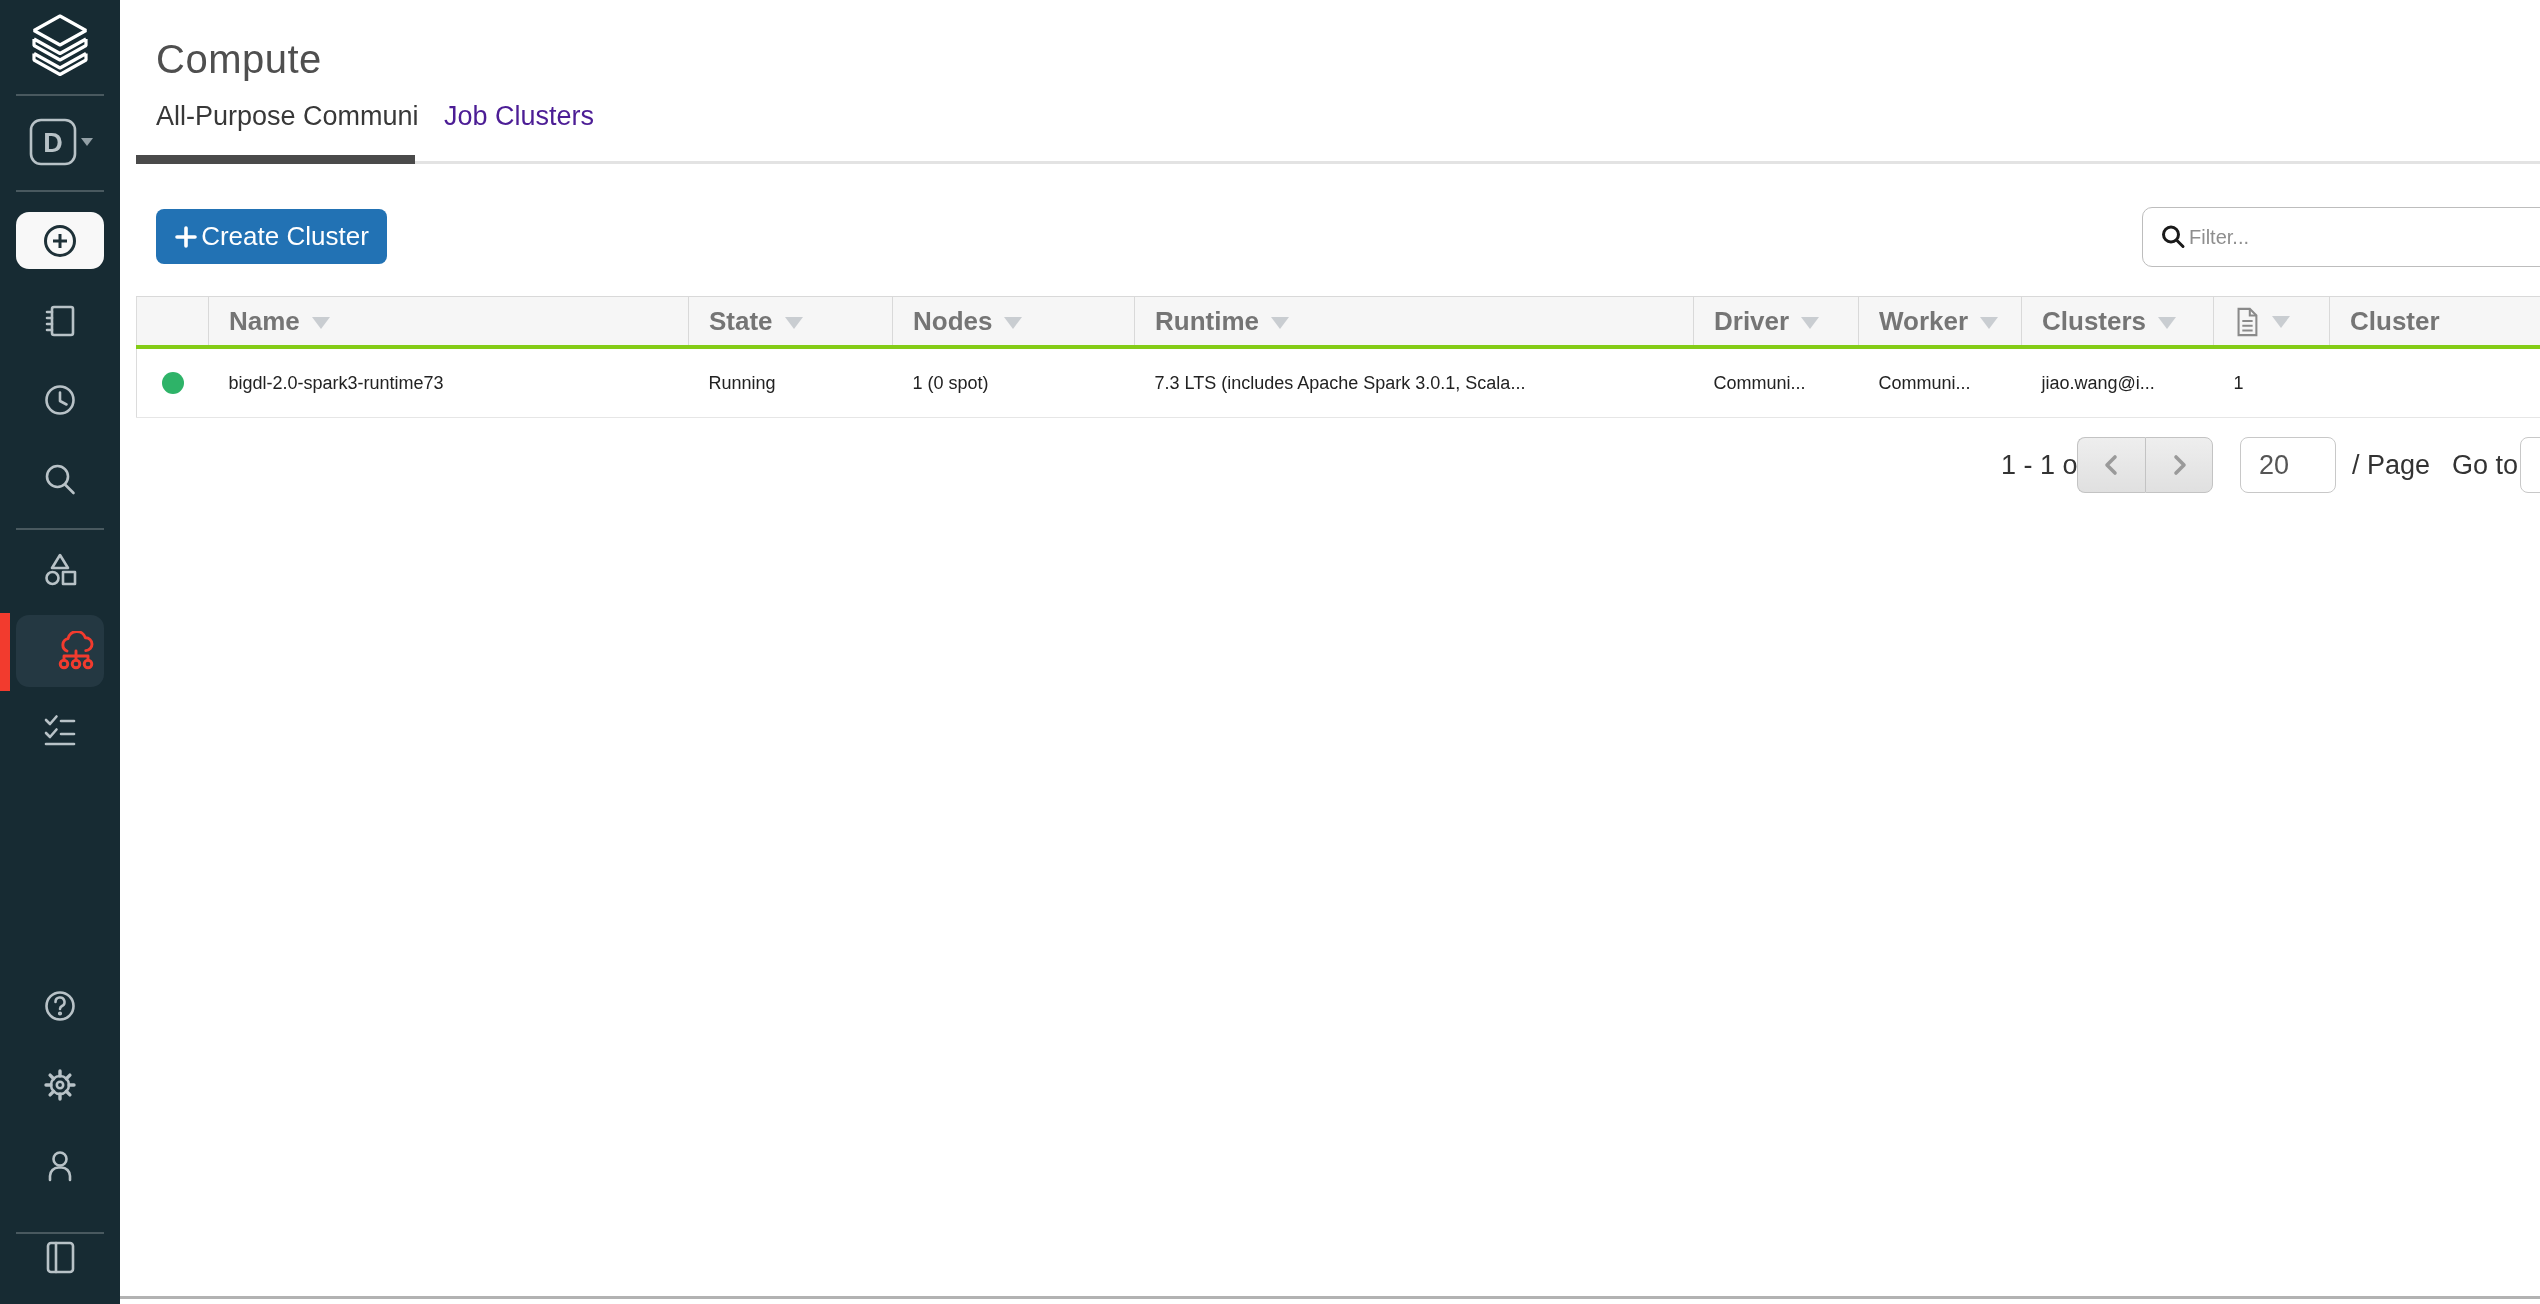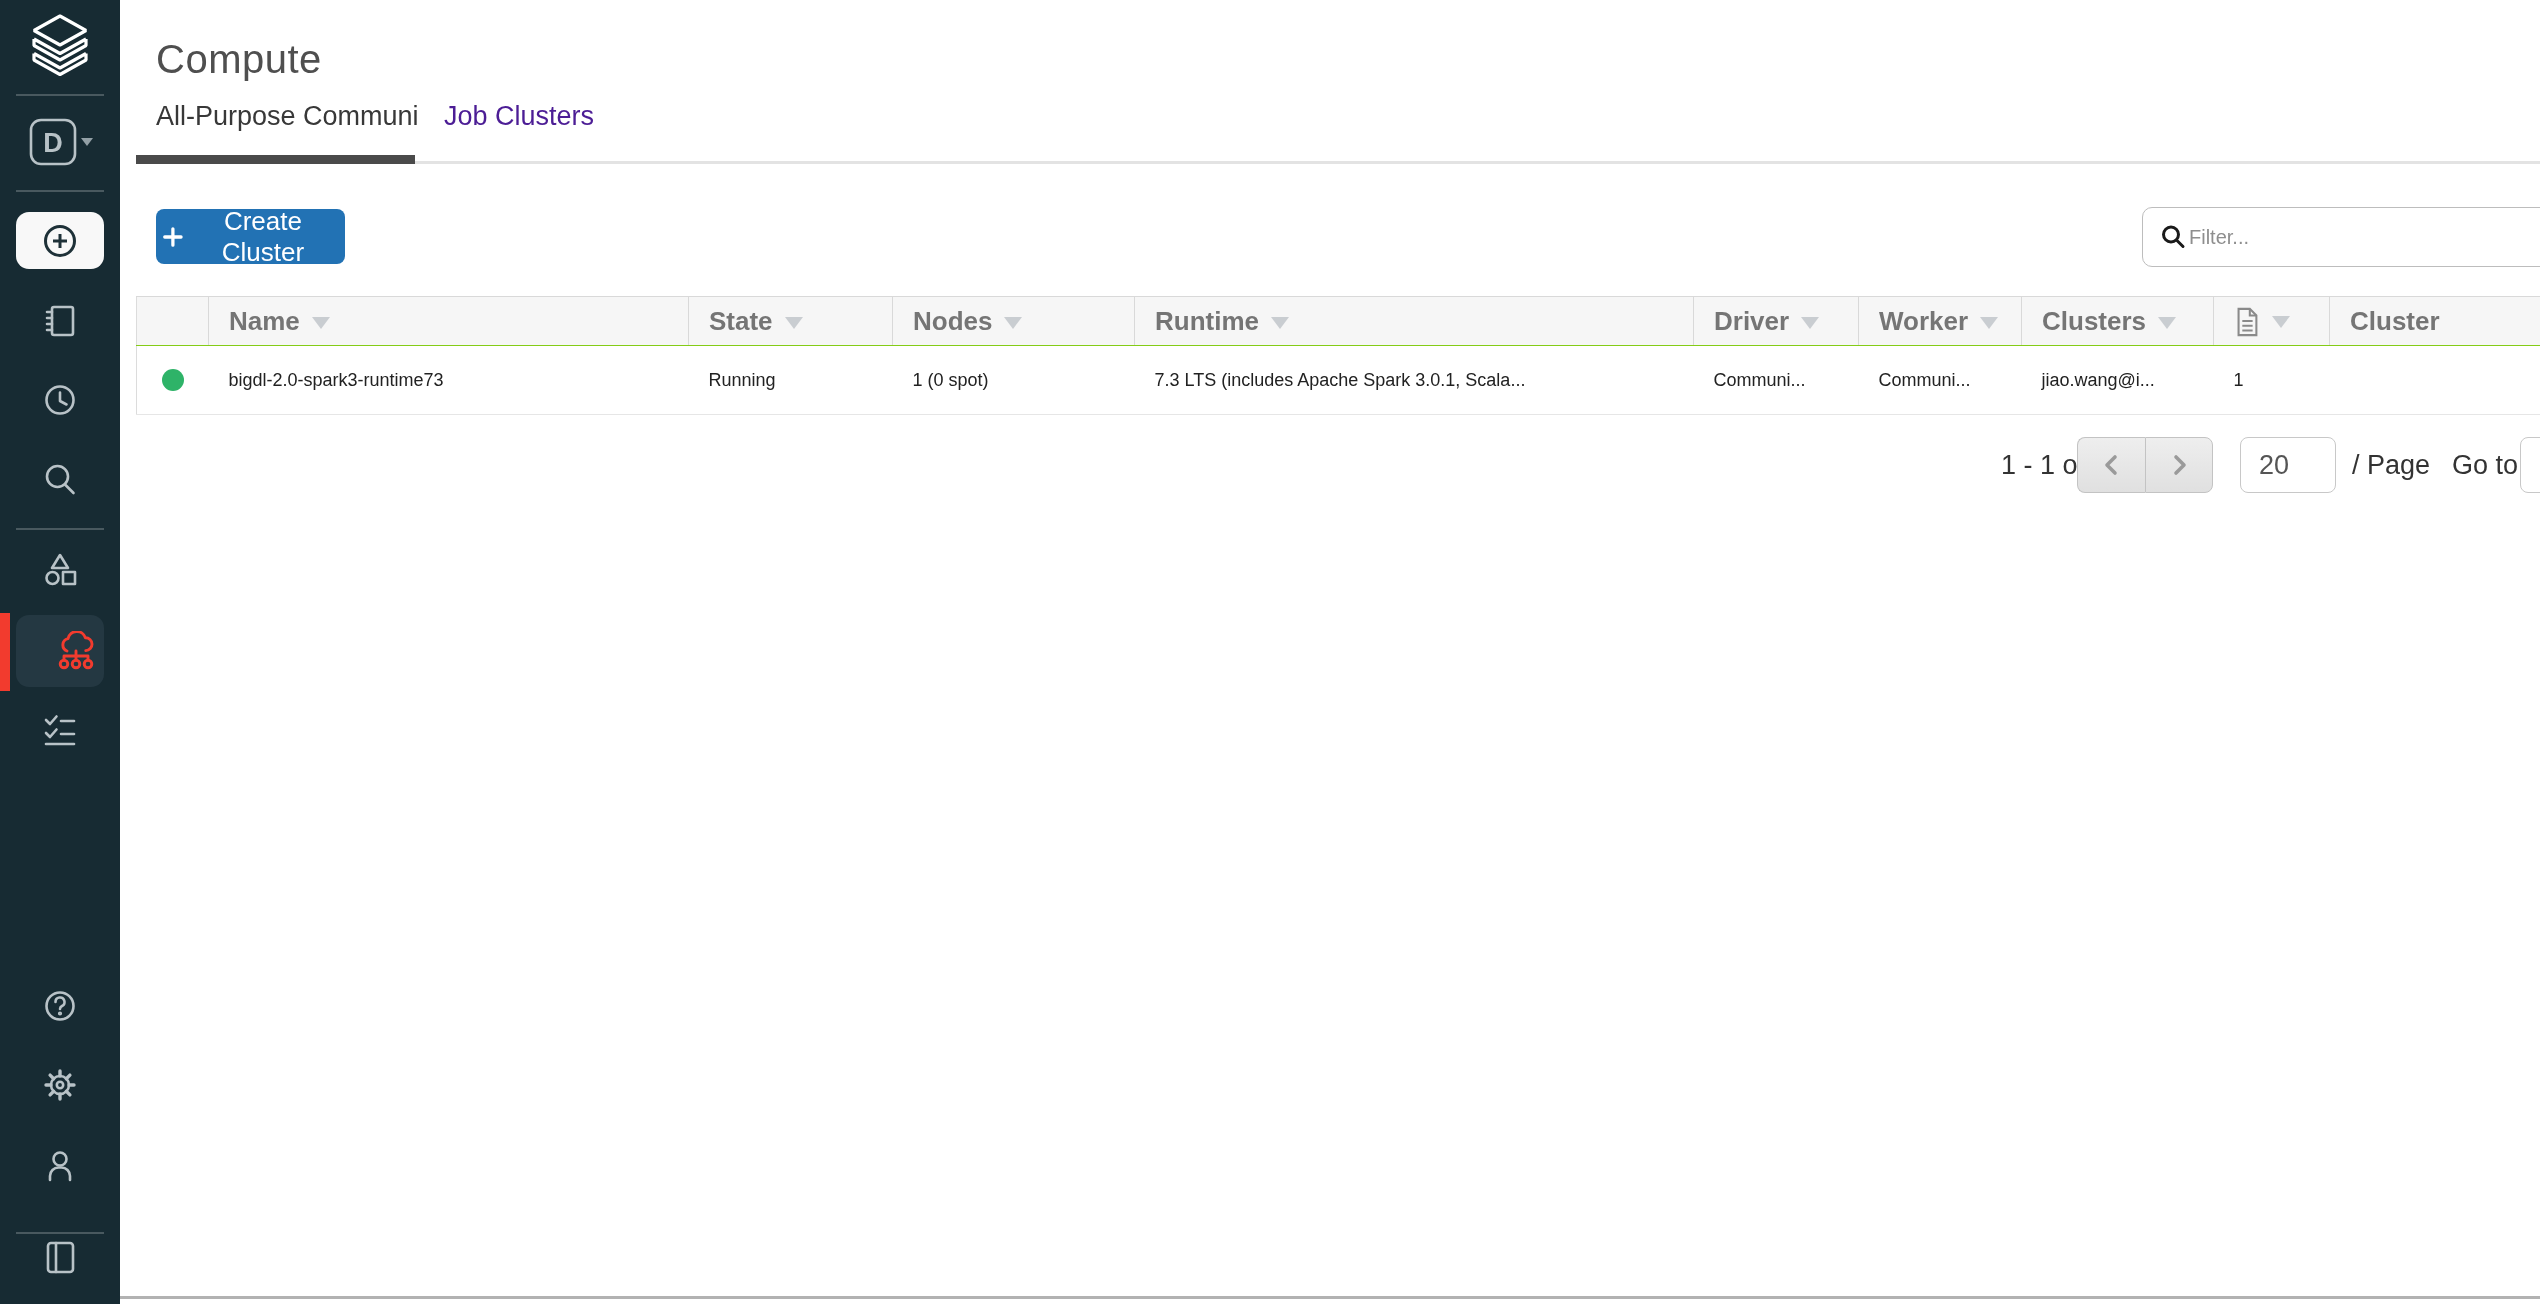--- a/index.html
+++ b/index.html
@@ -17,33 +17,33 @@
   .active-bar{position:absolute;left:0;top:613px;width:10px;height:78px;background:#F23B2E;}
   .sicon{stroke:#B8C2C7;fill:none;stroke-width:2.6;stroke-linecap:round;stroke-linejoin:round;}
   
   .main{position:absolute;left:120px;top:0;width:2420px;height:1304px;}
   .page-title{position:absolute;left:36px;top:8px;font-size:40px;line-height:48px;font-weight:300;color:#4F4F4F;letter-spacing:.5px;}
   .tab{position:absolute;top:101px;font-size:27px;cursor:pointer;}
   .tab.active{left:36px;color:#383838;}
   .tab.link{left:324px;color:#4c1d95;}
   .tab-line{position:absolute;left:16px;top:161px;width:2404px;height:3px;background:#E3E3E3;}
   .tab-underline{position:absolute;left:16px;top:155px;width:279px;height:9px;background:#4A4A4A;}
-  .create-btn{position:absolute;left:36px;top:209px;width:189px;height:55px;background:#2272B4;border:none;border-radius:8px;color:#fff;font-size:26px;font-family:inherit;display:flex;align-items:center;justify-content:center;gap:3px;cursor:pointer;}
+  .create-btn{position:absolute;left:36px;top:209px;width:231px;height:55px;background:#2272B4;border:none;border-radius:8px;color:#fff;font-size:26px;font-family:inherit;display:flex;align-items:center;justify-content:center;gap:3px;cursor:pointer;}
   
   .seg-group{position:absolute;left:1417px;top:212px;height:50px;display:flex;border:1px solid #C6C6C6;border-radius:9px;background:linear-gradient(#FBFBFB,#F0F0F0);box-sizing:border-box;}
   .seg{display:flex;align-items:center;padding:0 24px;font-size:26px;color:#2F2F2F;border-left:1px solid #C9C9C9;cursor:pointer;white-space:nowrap;}
   .seg:first-child{border-left:none;border-radius:9px 0 0 9px;}
   .seg:last-child{border-radius:0 9px 9px 0;}
   .seg.selected{background:#CDCDCD;border:2px solid #2B7BBF;border-radius:3px;margin:-1px;z-index:1;box-shadow:inset 0 1px 3px rgba(0,0,0,0.15);}
   .filter-box{position:absolute;left:2022px;top:207px;width:428px;height:60px;border:1px solid #BDBDBD;border-radius:10px;background:#fff;display:flex;align-items:center;padding-left:16px;box-sizing:border-box;}
   .filter-box input{border:none;outline:none;font-size:20px;font-family:inherit;color:#333;margin-left:0;width:300px;}
   .filter-box input::placeholder{color:#8E8E8E;}
   
   .clusters-table{position:absolute;left:16px;top:296px;border-collapse:collapse;table-layout:fixed;width:2404px;border-left:1px solid #DCDCDC;}
-  .clusters-table th{height:48px;background:#F6F6F6;border-top:1px solid #D9D9D9;border-bottom:1px solid #84cc16;border-right:1px solid #D9D9D9;text-align:left;padding:0 0 0 20px;font-size:26px;font-weight:bold;color:#757575;white-space:nowrap;overflow:hidden;cursor:pointer;}
+  .clusters-table th{height:48px;background:#F6F6F6;border-top:1px solid #D9D9D9;border-bottom:4px solid #84cc16;border-right:1px solid #D9D9D9;text-align:left;padding:0 0 0 20px;font-size:26px;font-weight:bold;color:#757575;white-space:nowrap;overflow:hidden;cursor:pointer;}
   .clusters-table th:last-child{border-right:none;}
   .clusters-table td{height:68px;border-bottom:1px solid #E6E6E6;padding:0 0 0 20px;font-size:18px;color:#222;white-space:nowrap;overflow:hidden;}
   .sort-tri{display:inline-block;width:0;height:0;border-left:9px solid transparent;border-right:9px solid transparent;border-top:12px solid #C9CDD1;margin-left:12px;vertical-align:middle;}
   .status-dot{width:22px;height:22px;border-radius:50%;background:#2EB368;margin:0 auto;}
   .name-link{cursor:pointer;}
   
   .pg{position:absolute;top:437px;height:56px;line-height:56px;font-size:27px;color:#333;white-space:nowrap;}
   .pg-range{left:1837px;margin-left:44px;}
   .pager{position:absolute;left:1957px;top:437px;display:flex;}
   .pager button{width:68px;height:56px;background:linear-gradient(#EEEEEE,#E0E0E0);border:1px solid #C3C3C3;padding:0;display:flex;align-items:center;justify-content:center;cursor:default;}

